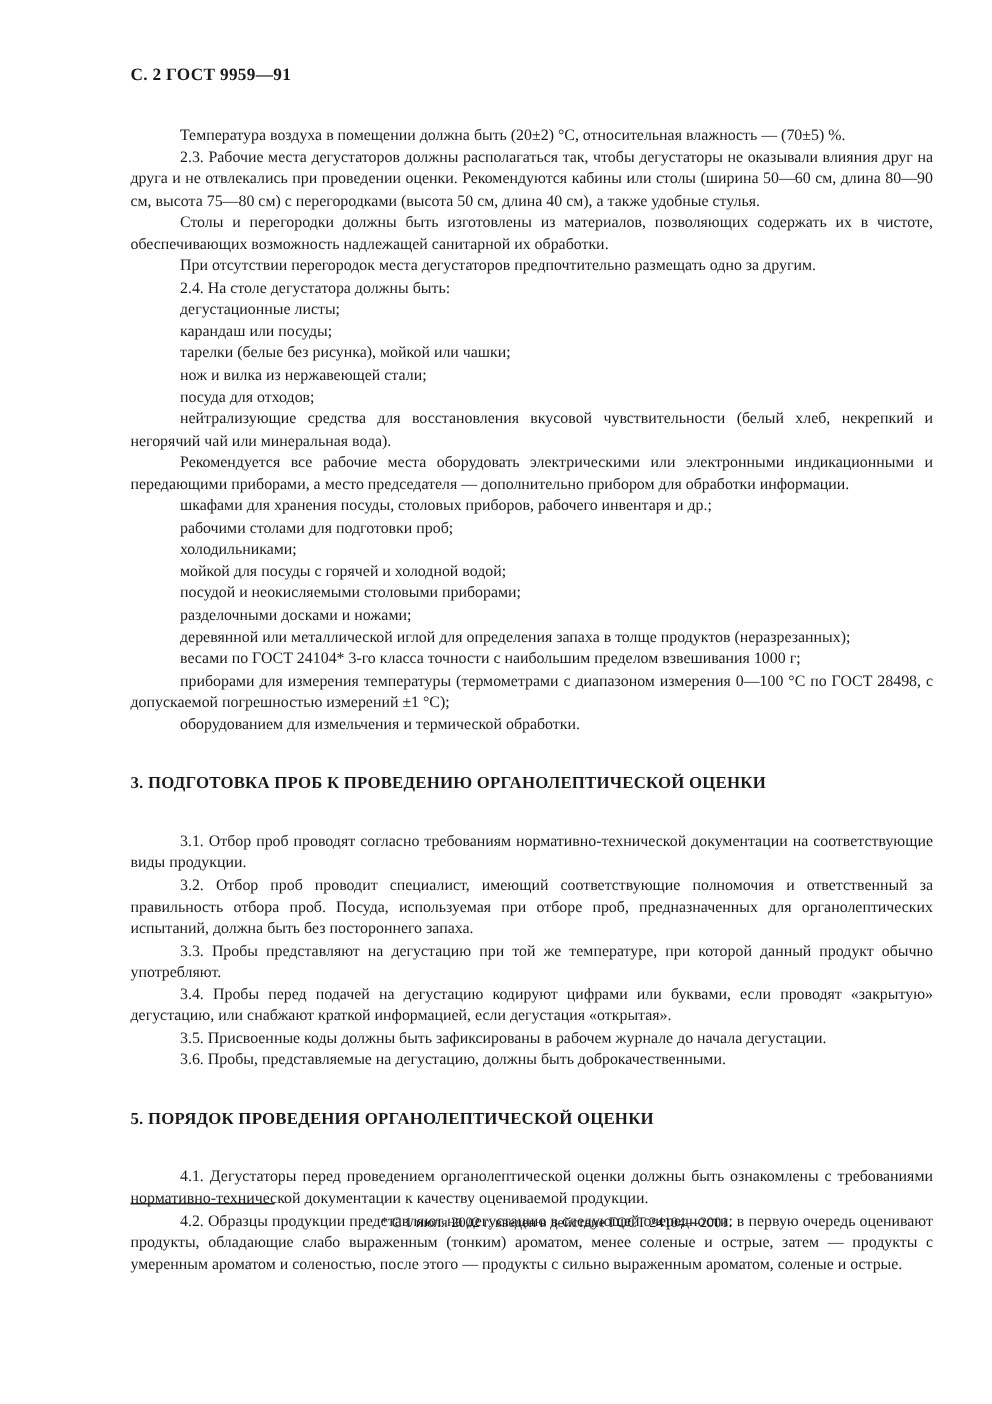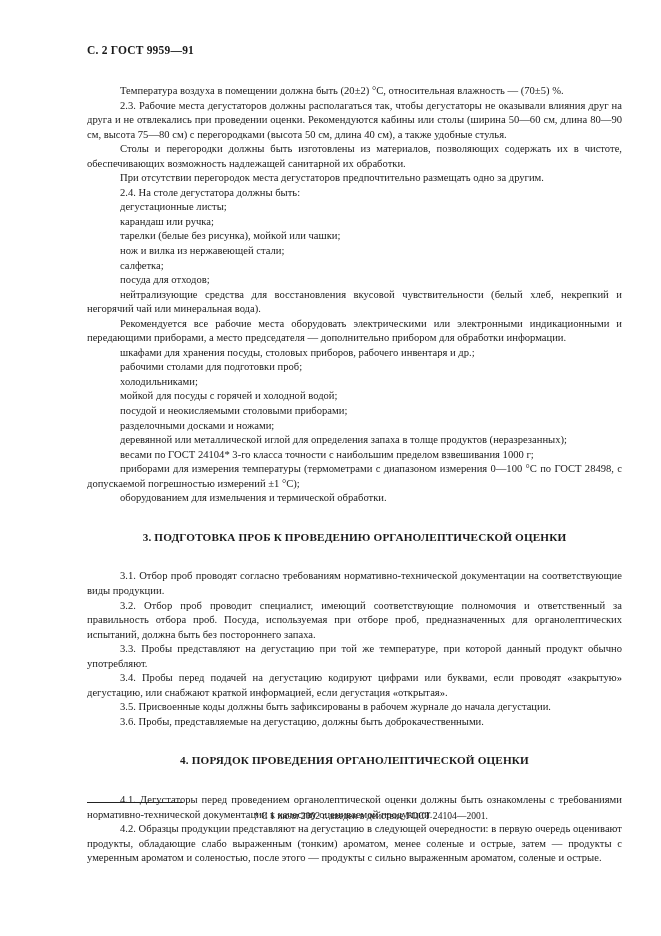--- a/index.html
+++ b/index.html
@@ -61,21 +61,21 @@
     font-size: 10.6px;
     line-height: 14.55px;
     text-align: justify;
     text-indent: 33px;
   }
 
   h2.section-heading {
     margin: 0;
     font-size: 11.2px;
     font-weight: bold;
-    text-align: center;
+    text-align: left;
     text-indent: 0;
     letter-spacing: 0.15px;
     line-height: 14.55px;
   }
 
   .gap-before-heading { height: 24px; }
   .gap-after-heading  { height: 25px; }
 
   
   .footnote-block {
@@ -107,24 +107,23 @@
 
   <div class="text-column">
 
     <p class="para">Температура воздуха в помещении должна быть (20±2) °С, относительная влажность — (70±5) %.</p>
     <p class="para">2.3.  Рабочие места дегустаторов должны располагаться так, чтобы дегустаторы не оказывали влияния друг на друга и не отвлекались при проведении оценки. Рекомендуются кабины или столы (ширина 50—60 см, длина 80—90 см, высота 75—80 см) с перегородками (высота 50 см, длина 40 см), а также удобные стулья.</p>
     <p class="para">Столы и перегородки должны быть изготовлены из материалов, позволяющих содержать их в чистоте, обеспечивающих возможность надлежащей санитарной их обработки.</p>
     <p class="para">При отсутствии перегородок места дегустаторов предпочтительно размещать одно за другим.</p>
     <p class="para">2.4.  На столе дегустатора должны быть:</p>
 
     <p class="item">дегустационные листы;</p>
-    <p class="item">карандаш или ручка;</p>
+    <p class="item">карандаш или посуды;</p>
     <p class="item">тарелки (белые без рисунка), мойкой или чашки;</p>
     <p class="item">нож и вилка из нержавеющей стали;</p>
-    <p class="item">салфетка;</p>
     <p class="item">посуда для отходов;</p>
     <p class="item">нейтрализующие средства для восстановления вкусовой чувствительности (белый хлеб, некрепкий и негорячий чай или минеральная вода).</p>
 
     <p class="para">Рекомендуется все рабочие места оборудовать электрическими или электронными индикационными и передающими приборами, а место председателя — дополнительно прибором для обработки информации.</p>
 
     <p class="item">шкафами для хранения посуды, столовых приборов, рабочего инвентаря и др.;</p>
     <p class="item">рабочими столами для подготовки проб;</p>
     <p class="item">холодильниками;</p>
     <p class="item">мойкой для посуды с горячей и холодной водой;</p>
     <p class="item">посудой и неокисляемыми столовыми приборами;</p>
@@ -139,21 +138,21 @@
     <div class="gap-after-heading"></div>
 
     <p class="para">3.1.  Отбор проб проводят согласно требованиям нормативно-технической документации на соответствующие виды продукции.</p>
     <p class="para">3.2.  Отбор проб проводит специалист, имеющий соответствующие полномочия и ответственный за правильность отбора проб. Посуда, используемая при отборе проб, предназначенных для органолептических испытаний, должна быть без постороннего запаха.</p>
     <p class="para">3.3.  Пробы представляют на дегустацию при той же температуре, при которой данный продукт обычно употребляют.</p>
     <p class="para">3.4.  Пробы перед подачей на дегустацию кодируют цифрами или буквами, если проводят «закрытую» дегустацию, или снабжают краткой информацией, если дегустация «открытая».</p>
     <p class="para">3.5.  Присвоенные коды должны быть зафиксированы в рабочем журнале до начала дегустации.</p>
     <p class="para">3.6.  Пробы, представляемые на дегустацию, должны быть доброкачественными.</p>
 
     <div class="gap-before-heading"></div>
-    <h2 class="section-heading">4.  ПОРЯДОК ПРОВЕДЕНИЯ ОРГАНОЛЕПТИЧЕСКОЙ ОЦЕНКИ</h2>
+    <h2 class="section-heading">5.  ПОРЯДОК ПРОВЕДЕНИЯ ОРГАНОЛЕПТИЧЕСКОЙ ОЦЕНКИ</h2>
     <div class="gap-after-heading"></div>
 
     <p class="para">4.1.  Дегустаторы перед проведением органолептической оценки должны быть ознакомлены с требованиями нормативно-технической документации к качеству оцениваемой продукции.</p>
     <p class="para">4.2.  Образцы продукции представляют на дегустацию в следующей очередности: в первую очередь оценивают продукты, обладающие слабо выраженным (тонким) ароматом, менее соленые и острые, затем — продукты с умеренным ароматом и соленостью, после этого — продукты с сильно выраженным ароматом, соленые и острые.</p>
 
   </div>
 
   <div class="footnote-block">
     <div class="footnote-rule"></div>
     <p class="footnote-text">* С 1 июля 2002 г. введен в действие ГОСТ 24104—2001.</p>

